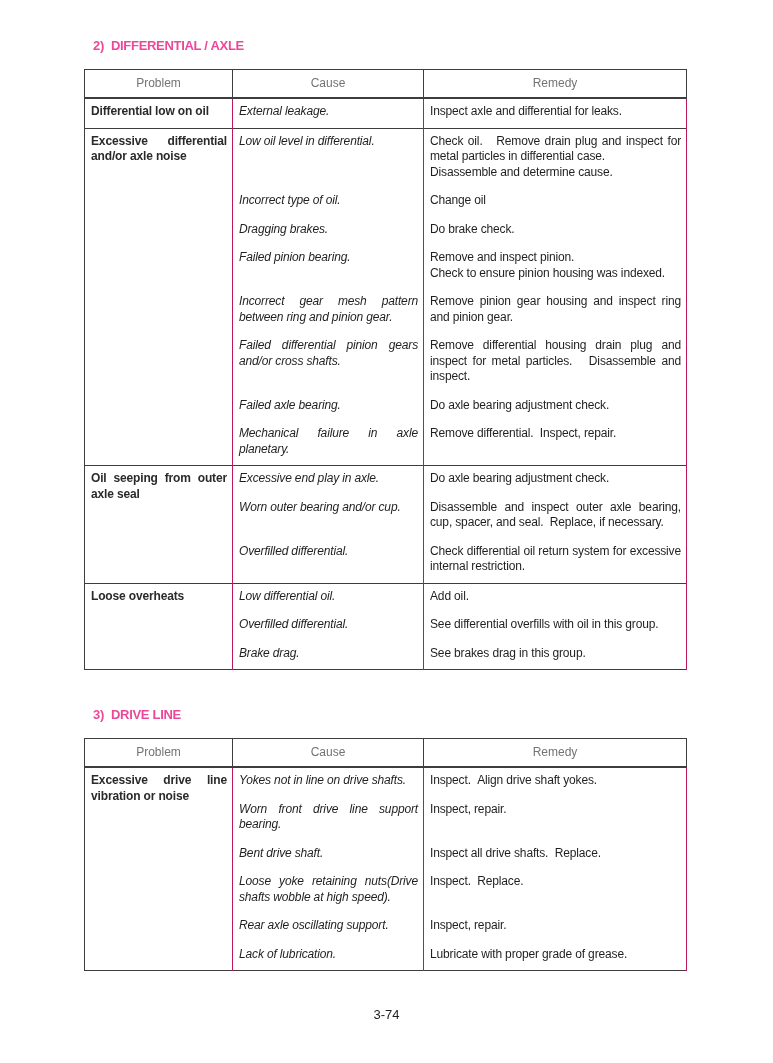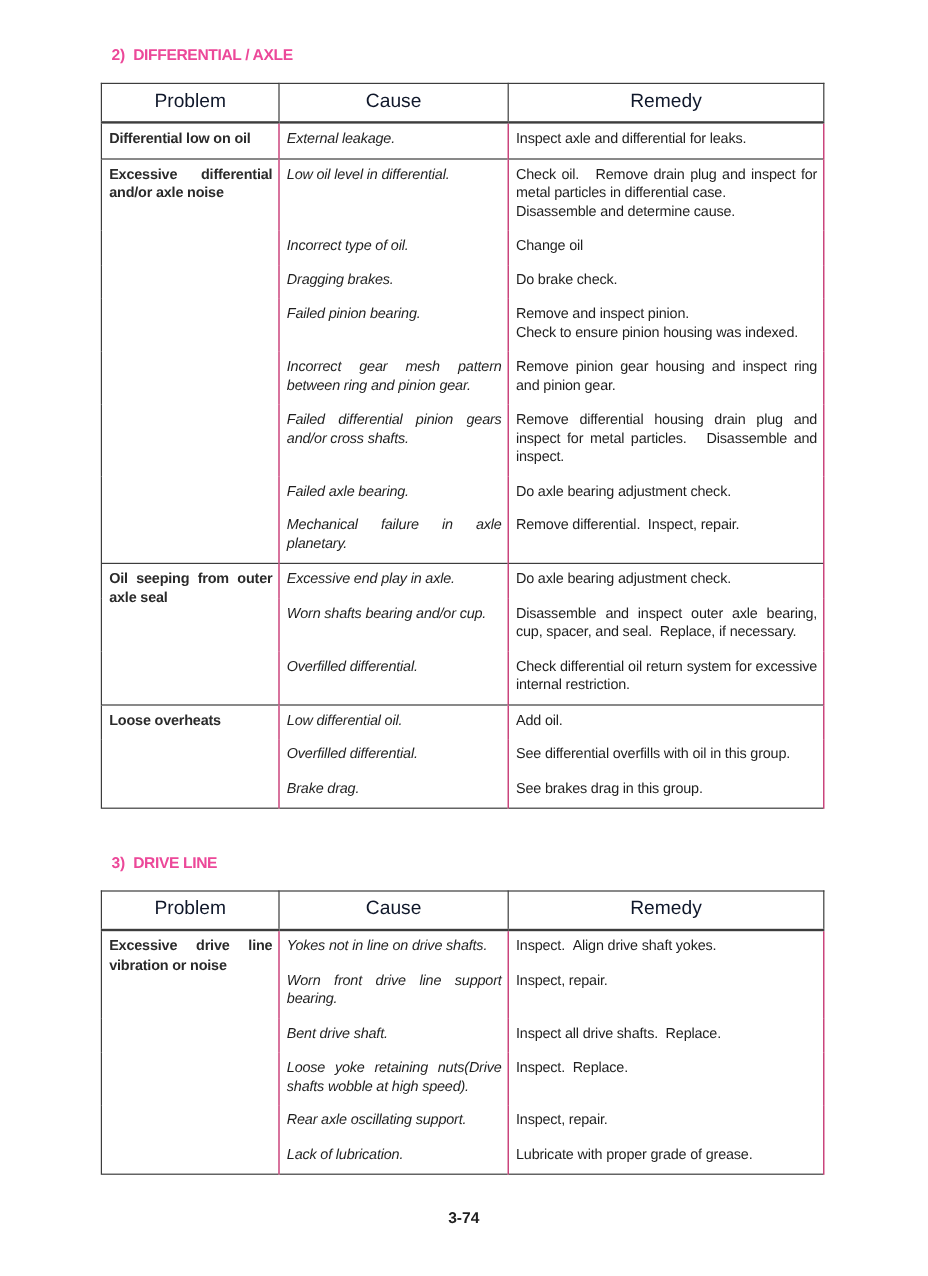--- a/index.html
+++ b/index.html
@@ -37,24 +37,24 @@
     table-layout: fixed;
     border: 1.5px solid #3d3d3d;
   }
   col.col-problem { width: 148px; }
   col.col-cause   { width: 191px; }
   col.col-remedy  { width: 263px; }
   table.ts-table th {
     border: 1px solid #3d3d3d;
     border-bottom: 2.5px solid #3d3d3d;
     font-weight: normal;
-    font-size: 16px;
+    font-size: 12px;
     text-align: center;
     padding: 6px 20px 7px;
-    color: #0f172a;
+    color: #737373;
   }
   table.ts-table td {
     border-left: 1px solid #3d3d3d;
     border-right: 1px solid #be185d;
     vertical-align: top;
     font-size: 12px;
     line-height: 15.5px;
     letter-spacing: -0.15px;
     text-align: justify;
     padding: 5px 5px 8px 6px;
@@ -69,21 +69,20 @@
   td.cause  { padding-right: 3px; font-style: italic; }
   td.remedy { padding-left: 5px; padding-right: 5px; }
   .footer {
     position: absolute;
     top: 1007px;
     left: 0;
     width: 773px;
     text-align: center;
     font-size: 13px;
     color: #1f1f1f;
-    font-weight: bold;
   }
 </style>
 </head>
 <body>
 
 <div class="page">
   <div class="content">
 
     <section class="section">
       <h2 class="section-title">
@@ -140,21 +139,21 @@
             <tr>
               <td class="cause">Mechanical failure in axle planetary.</td>
               <td class="remedy">Remove differential.&nbsp;&nbsp;Inspect, repair.</td>
             </tr>
             <tr class="group-start">
               <td class="problem" rowspan="3">Oil seeping from outer axle seal</td>
               <td class="cause">Excessive end play in axle.</td>
               <td class="remedy">Do axle bearing adjustment check.</td>
             </tr>
             <tr>
-              <td class="cause">Worn shafts bearing and/or cup.</td>
+              <td class="cause">Worn outer bearing and/or cup.</td>
               <td class="remedy">Disassemble and inspect outer axle bearing, cup, spacer, and seal.&nbsp;&nbsp;Replace, if necessary.</td>
             </tr>
             <tr>
               <td class="cause">Overfilled differential.</td>
               <td class="remedy">Check differential oil return system for excessive internal restriction.</td>
             </tr>
             <tr class="group-start">
               <td class="problem" rowspan="3">Loose overheats</td>
               <td class="cause">Low differential oil.</td>
               <td class="remedy">Add oil.</td>

